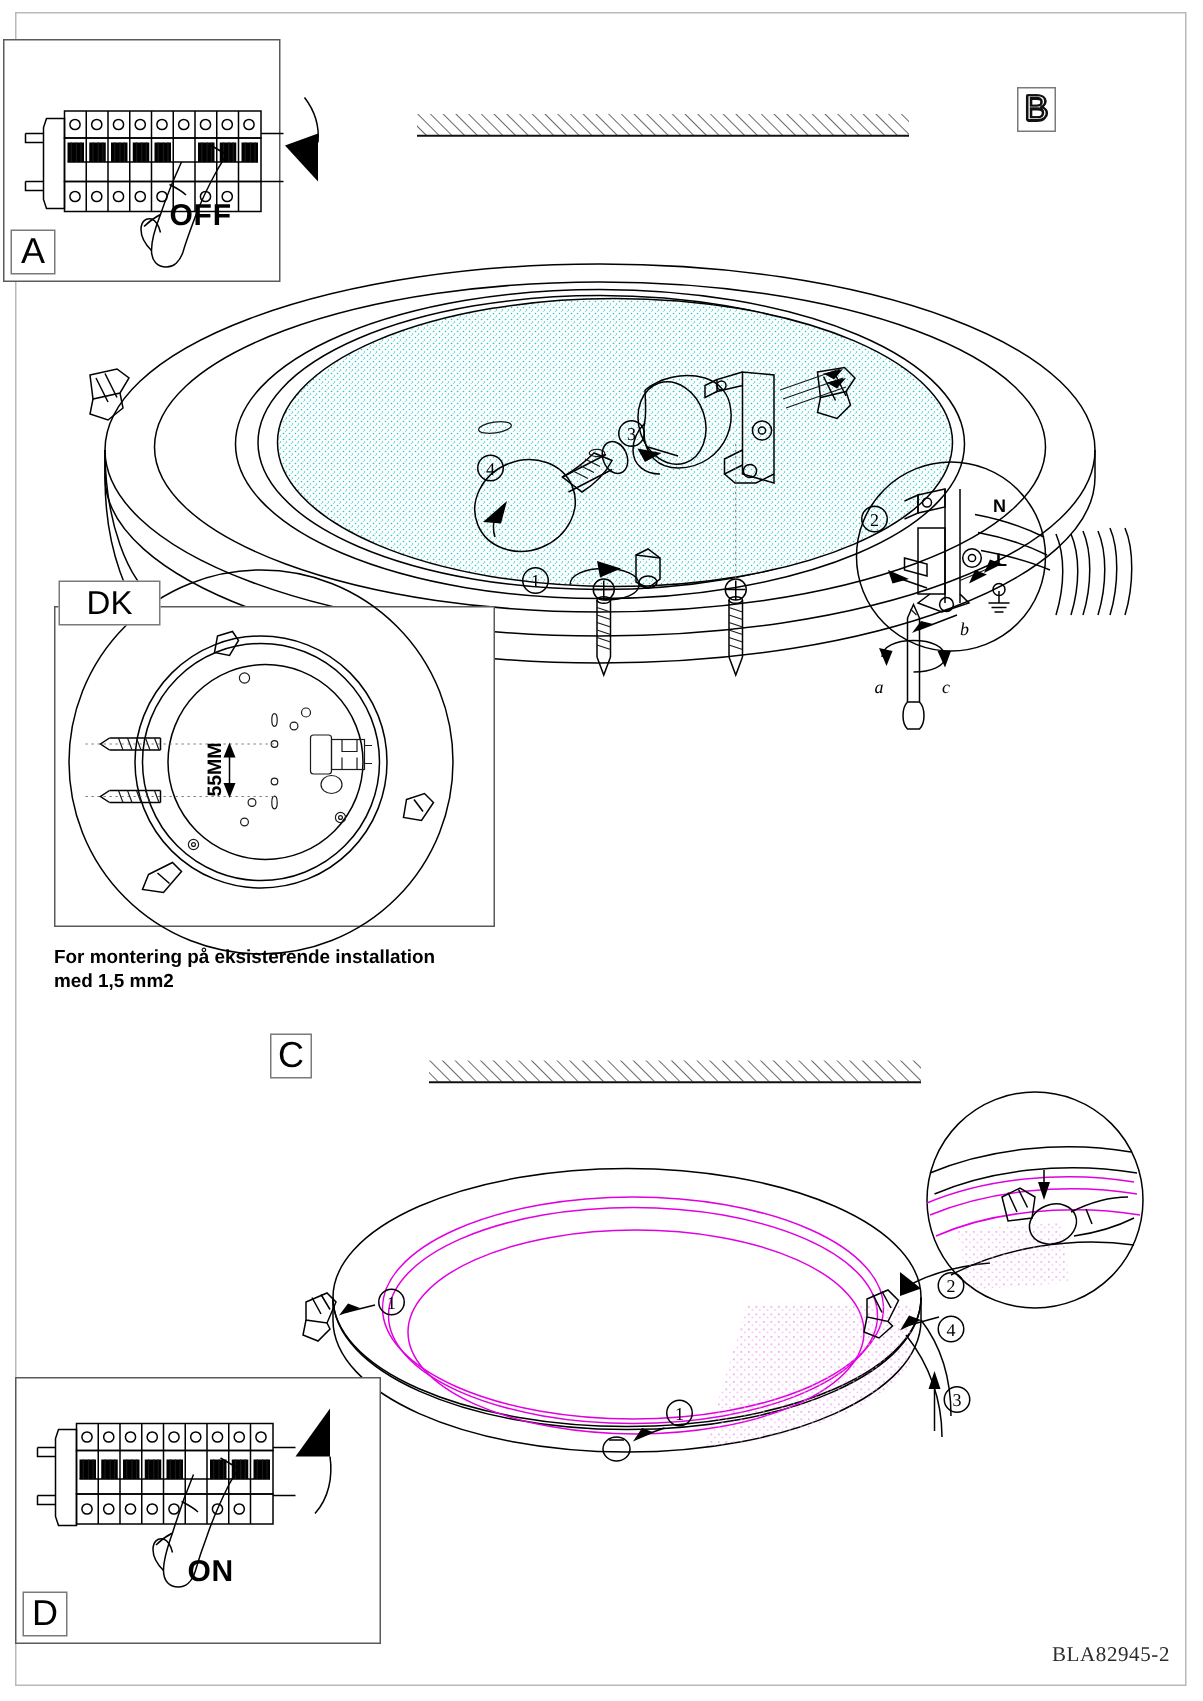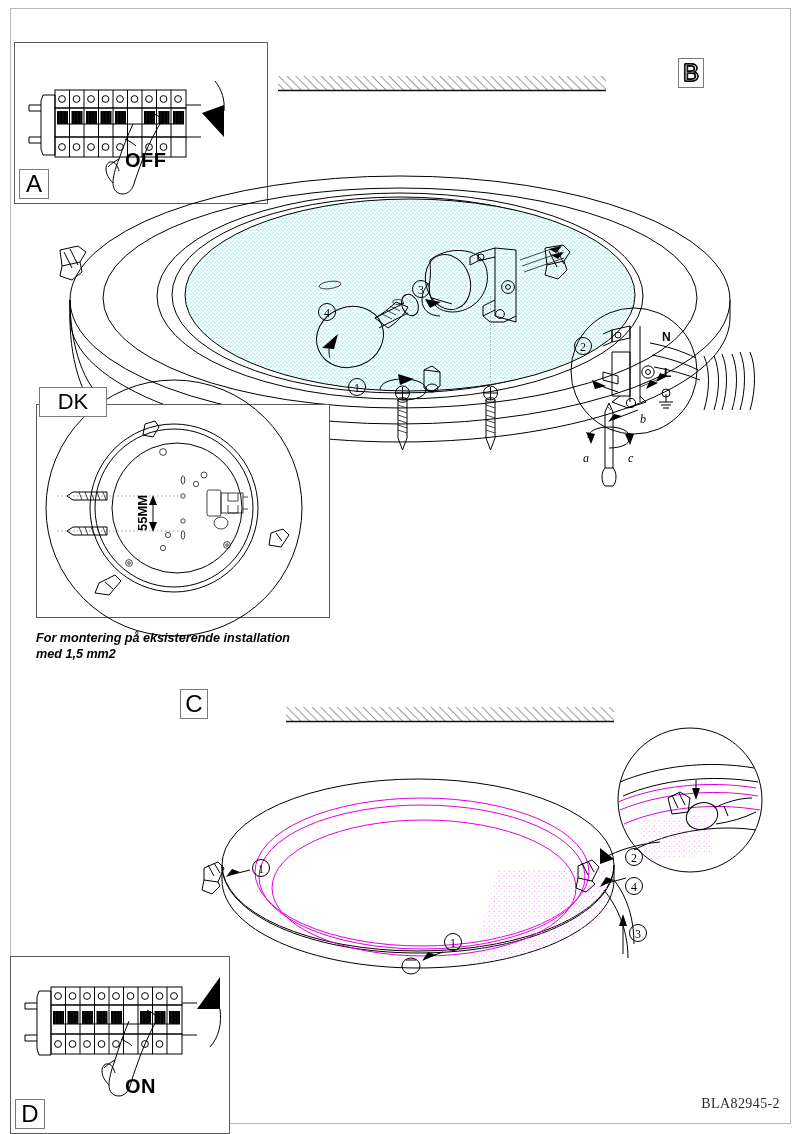--- a/index.html
+++ b/index.html
@@ -111,21 +111,21 @@
     fill: #000;
   }
 </style>
 </head>
 <body>
 
 <div id="page">
 
   <div id="page-border"></div>
 
-  <div class="panel-box" style="left:14px; top:26px; width:254px; height:162px;margin-top:16px;">
+  <div class="panel-box" style="left:2px; top:26px; width:185px; height:162px;">
     <svg width="222" height="162" viewBox="0 0 222 162">
 
       <g>
         <path class="blk" d="M28 52 L26 58 L26 106 L28 112 L40 112 L40 52 Z"></path>
         <path class="blk" d="M14 62 L26 62 M14 62 L14 68 L26 68"></path>
         <path class="blk" d="M14 94 L26 94 M14 94 L14 100 L26 100"></path>
 
         <rect class="blk" x="40" y="47" width="131" height="18"></rect>
 
         <rect class="blk" x="40" y="65" width="131" height="29"></rect>
@@ -448,21 +448,21 @@
       <g>
         <path class="blk" d="M108 19 L118 16 L122 22 L116 32 L106 30 Z"></path>
         <path class="blk" d="M234 128 L246 124 L252 130 L244 142 L232 140 Z"></path>
         <path class="blk" d="M239 128 L245 136"></path>
         <path class="blk" d="M62 178 L78 170 L84 176 L72 190 L58 188 Z"></path>
         <path class="blk" d="M68 177 L76 184"></path>
       </g>
     </svg>
     <div class="tag tag-solid" style="left:2px; top:-18px; width:68px; height:30px; font-size:22px;">DK</div>
   </div>
-  <div class="cap-text" style="left:36px; top:630px; width:400px;font-style:italic;">For montering på  eksisterende installation
+  <div class="cap-text" style="left:36px; top:630px; width:400px;">For montering på  eksisterende installation
 med 1,5 mm2</div>
 
   <div class="tag tag-solid" style="left:180px; top:689px; width:28px; height:30px; font-size:24px;">C</div>
 
   <svg class="ceiling" style="left:286px; top:707px;" width="330" height="20" viewBox="0 0 330 20">
     <defs>
       <pattern id="hatchC" width="6" height="6" patternUnits="userSpaceOnUse" patternTransform="rotate(-45)">
         <line x1="0" y1="0" x2="0" y2="6" stroke="#222" stroke-width="0.9"></line>
       </pattern>
     </defs>
@@ -554,21 +554,21 @@
       <path class="blk" d="M504 75 L510 88 M511 73 L517 85"></path>
       <ellipse class="blk" cx="534" cy="96" rx="16" ry="13" transform="rotate(-20 534 96)"></ellipse>
       <path class="blk" d="M546 88 C558 82 572 78 584 78"></path>
       <path class="blk" d="M548 104 C562 102 576 98 588 92"></path>
       <path class="blk" d="M556 86 L560 96"></path>
       <path class="blk" d="M528 60 L528 76"></path>
       <polygon class="filled" points="524,68 528,80 532,68"></polygon>
     </g>
   </svg>
 
-  <div class="panel-box" style="left:10px; top:956px; width:220px; height:178px;">
+  <div class="panel-box" style="left:10px; top:918px; width:244px; height:178px;">
     <svg width="222" height="178" viewBox="0 0 222 178">
       <g>
         <path class="blk" d="M28 34 L26 40 L26 92 L28 98 L40 98 L40 34 Z"></path>
         <path class="blk" d="M14 46 L26 46 M14 46 L14 52 L26 52"></path>
         <path class="blk" d="M14 78 L26 78 M14 78 L14 84 L26 84"></path>
         <rect class="blk" x="40" y="30" width="131" height="18"></rect>
         <rect class="blk" x="40" y="48" width="131" height="29"></rect>
         <rect class="blk" x="40" y="77" width="131" height="20"></rect>
         <path class="blk" d="M54.5 30 L54.5 97 M69 30 L69 97 M83.5 30 L83.5 97 M98 30 L98 97 M112.5 30 L112.5 97 M127 30 L127 97 M141.5 30 L141.5 97 M156 30 L156 97"></path>
         <g>

